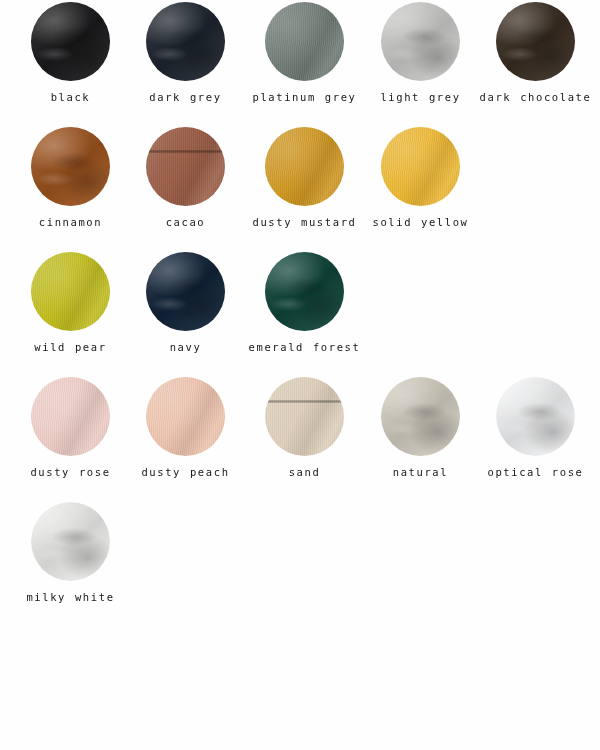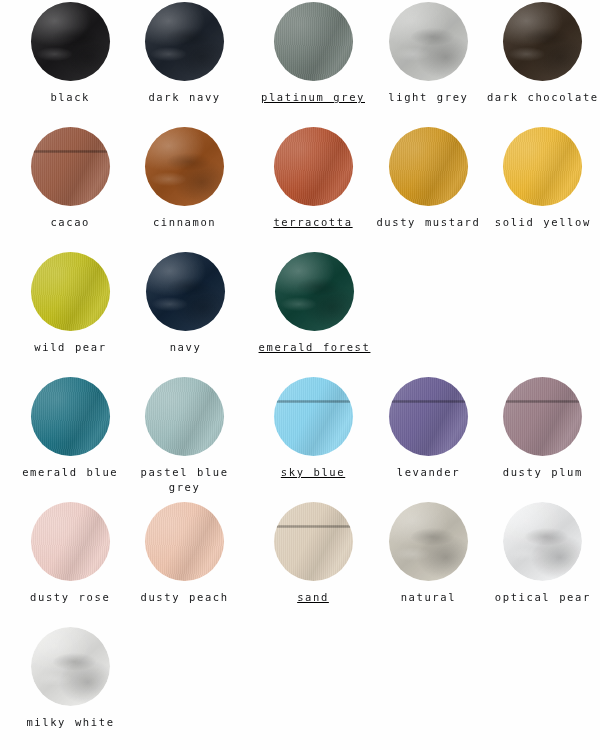--- a/index.html
+++ b/index.html
@@ -34,21 +34,21 @@
     width: 115px;
     display: flex;
     flex-direction: column;
     align-items: center;
     padding-top: 2px;
   }
 
   
   .swatch-row .swatch-cell:nth-child(1) { margin-left: 13px; }
   .swatch-row .swatch-cell:nth-child(2) { margin-left: 0px; }
-  .swatch-row .swatch-cell:nth-child(3) { margin-left: 14px; text-decoration: underline; }
+  .swatch-row .swatch-cell:nth-child(3) { margin-left: 4px; }
   .swatch-row .swatch-cell:nth-child(4) { margin-left: 1px; }
   .swatch-row .swatch-cell:nth-child(5) { margin-left: 0; }
 
   .swatch-disc {
     width: 79px;
     height: 79px;
     border-radius: 50%;
     position: relative;
     overflow: hidden;
     flex: 0 0 auto;
@@ -134,50 +134,46 @@
 
 <div id="swatch-sheet" style="background: rgb(254, 254, 254);">
 
   <div class="swatch-row">
     <div class="swatch-cell">
       <div class="swatch-disc drape" style="background-color: rgb(27, 26, 28);"></div>
       <div class="swatch-label">black</div>
     </div>
     <div class="swatch-cell">
       <div class="swatch-disc drape" style="background-color: rgb(31, 38, 48);"></div>
-      <div class="swatch-label">dark navy</div>
+      <div class="swatch-label">dark grey</div>
     </div>
     <div class="swatch-cell">
       <div class="swatch-disc" style="background-color: rgb(110, 122, 116);"></div>
       <div class="swatch-label">platinum grey</div>
     </div>
     <div class="swatch-cell">
       <div class="swatch-disc drape" style="background-color: rgb(207, 208, 205);"></div>
       <div class="swatch-label">light grey</div>
     </div>
     <div class="swatch-cell">
       <div class="swatch-disc drape" style="background-color: rgb(59, 46, 34);"></div>
       <div class="swatch-label">dark chocolate</div>
     </div>
   </div>
 
   <div class="swatch-row">
     <div class="swatch-cell">
+      <div class="swatch-disc drape" style="background-color: rgb(161, 85, 31);"></div>
+      <div class="swatch-label">cinnamon</div>
+    </div>
+    <div class="swatch-cell">
       <div class="swatch-disc seam" style="background-color: rgb(154, 93, 70);"></div>
       <div class="swatch-label">cacao</div>
     </div>
     <div class="swatch-cell">
-      <div class="swatch-disc drape" style="background-color: rgb(161, 85, 31);"></div>
-      <div class="swatch-label">cinnamon</div>
-    </div>
-    <div class="swatch-cell">
-      <div class="swatch-disc" style="background-color: rgb(180, 81, 47);"></div>
-      <div class="swatch-label">terracotta</div>
-    </div>
-    <div class="swatch-cell">
       <div class="swatch-disc" style="background-color: rgb(207, 150, 31);"></div>
       <div class="swatch-label">dusty mustard</div>
     </div>
     <div class="swatch-cell">
       <div class="swatch-disc" style="background-color: rgb(236, 183, 49);"></div>
       <div class="swatch-label">solid yellow</div>
     </div>
   </div>
 
   <div class="swatch-row">
@@ -188,63 +184,41 @@
     <div class="swatch-cell">
       <div class="swatch-disc drape" style="background-color: rgb(18, 37, 58);"></div>
       <div class="swatch-label">navy</div>
     </div>
     <div class="swatch-cell">
       <div class="swatch-disc drape" style="background-color: rgb(16, 71, 59);"></div>
       <div class="swatch-label">emerald forest</div>
     </div>
   </div>
 
-  <div class="swatch-row">
-    <div class="swatch-cell">
-      <div class="swatch-disc" style="background-color: rgb(31, 114, 131);"></div>
-      <div class="swatch-label">emerald blue</div>
-    </div>
-    <div class="swatch-cell">
-      <div class="swatch-disc" style="background-color: rgb(158, 189, 189);"></div>
-      <div class="swatch-label">pastel blue grey</div>
-    </div>
-    <div class="swatch-cell">
-      <div class="swatch-disc seam" style="background-color: rgb(138, 212, 239);"></div>
-      <div class="swatch-label">sky blue</div>
-    </div>
-    <div class="swatch-cell">
-      <div class="swatch-disc seam" style="background-color: rgb(110, 99, 151);"></div>
-      <div class="swatch-label">levander</div>
-    </div>
-    <div class="swatch-cell">
-      <div class="swatch-disc seam" style="background-color: rgb(156, 128, 137);"></div>
-      <div class="swatch-label">dusty plum</div>
-    </div>
-  </div>
 
   <div class="swatch-row">
     <div class="swatch-cell">
       <div class="swatch-disc" style="background-color: rgb(238, 205, 198);"></div>
       <div class="swatch-label">dusty rose</div>
     </div>
     <div class="swatch-cell">
       <div class="swatch-disc" style="background-color: rgb(238, 196, 174);"></div>
       <div class="swatch-label">dusty peach</div>
     </div>
     <div class="swatch-cell">
       <div class="swatch-disc seam" style="background-color: rgb(222, 208, 188);"></div>
       <div class="swatch-label">sand</div>
     </div>
     <div class="swatch-cell">
       <div class="swatch-disc drape" style="background-color: rgb(215, 210, 197);"></div>
       <div class="swatch-label">natural</div>
     </div>
     <div class="swatch-cell">
       <div class="swatch-disc drape" style="background-color: rgb(250, 251, 252);"></div>
-      <div class="swatch-label">optical pear</div>
+      <div class="swatch-label">optical rose</div>
     </div>
   </div>
 
   <div class="swatch-row">
     <div class="swatch-cell">
       <div class="swatch-disc drape" style="background-color: rgb(244, 244, 242);"></div>
       <div class="swatch-label">milky white</div>
     </div>
   </div>
 

